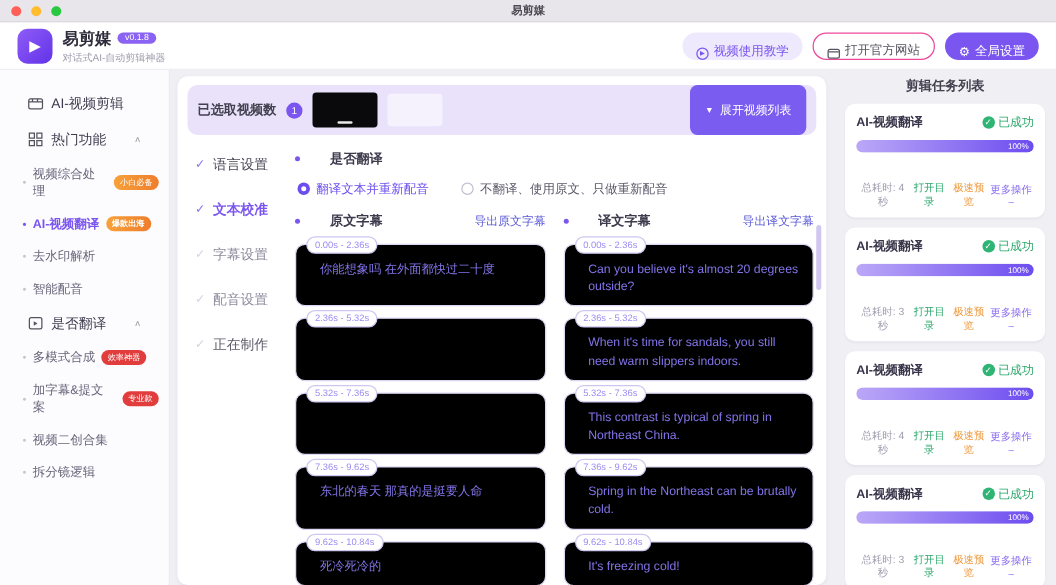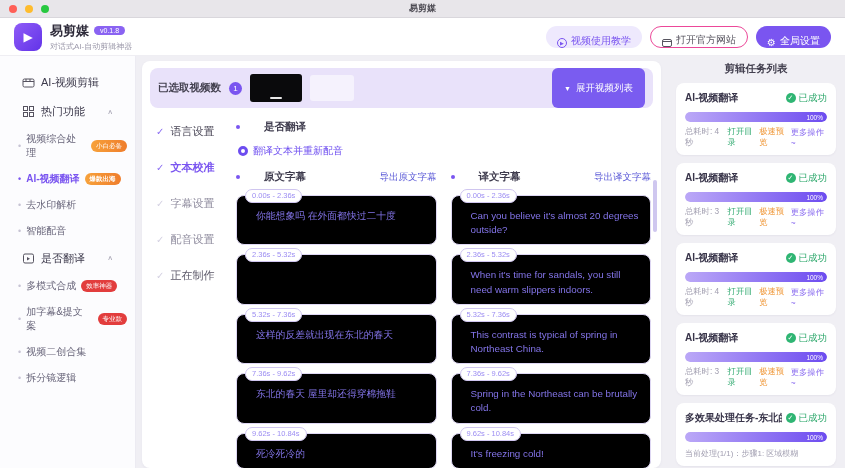--- a/index.html
+++ b/index.html
@@ -91,21 +91,21 @@
   .tasks { position:absolute; right:0; top:56px; width:178px; bottom:0; padding:6px 9px; overflow:hidden; }
   .tasks-title { text-align:center; font-size:10.5px; font-weight:bold; color:#43404f; margin-bottom:7px; }
   .task-card { background:#fff; border-radius:8px; padding:8px 9px 7px 9px; margin-bottom:8px; box-shadow:0 1px 2px rgba(60,50,110,.06); }
   .task-head { display:flex; align-items:center; justify-content:space-between; gap:4px; }
   .task-name { font-size:10px; font-weight:bold; color:#39354a; white-space:nowrap; overflow:hidden; }
   .task-status { display:flex; align-items:center; gap:3px; font-size:9.5px; color:#27a567; flex:0 0 auto; }
   .st-ic { width:10px; height:10px; border-radius:50%; background:#2fb573; color:#fff; font-size:7px; display:flex; align-items:center; justify-content:center; }
   .task-bar { margin-top:7px; height:10px; border-radius:6px; background:#ece8f8; overflow:hidden; }
   .task-fill { height:100%; border-radius:6px; background:linear-gradient(90deg,#bba8f7,#6d4cf0); display:flex; align-items:center; justify-content:flex-end; padding-right:4px; }
   .task-fill .pct { font-size:6.5px; color:#fff; }
-  .task-foot { display:flex; align-items:center; justify-content:space-between; margin-top:4px; font-size:8.3px; }
+  .task-foot { display:flex; align-items:center; justify-content:space-between; margin-top:23px; font-size:8.3px;text-align:center; }
   .dur { color:#a09daf; }
   .lnk { cursor:pointer; }
   .lnk.g { color:#2fa96f; } .lnk.o { color:#f09a3d; } .lnk.p { color:#8a6cf0; }
   .task-cur { margin-top:6px; font-size:8px; color:#a3a0b2; white-space:nowrap; overflow:hidden; }
 </style>
 </head>
 <body>
 
 <div id="app">
 
@@ -256,20 +256,24 @@
           <div class="sec-title">
             <span class="sec-dot"></span>
             <span>是否翻译</span>
           </div>
 
           <div class="radios">
             <div class="radio on">
               <span class="rdot"></span>
               <span>翻译文本并重新配音</span>
             </div>
+            <div class="radio off">
+              <span class="rdot"></span>
+              <span>不翻译、使用原文、只做重新配音</span>
+            </div>
           </div>
 
           <div class="col-heads">
             <div class="col-head">
               <div class="sec-title">
                   <span class="sec-dot"></span>
                   <span>原文字幕</span>
                 </div>
               <span class="export-link">导出原文字幕</span>
             </div>
@@ -298,31 +302,30 @@
                   <span class="t-badge">2.36s - 5.32s</span>
                 </div>
                 <div class="sub-card">
                   <span class="t-badge">2.36s - 5.32s</span>
                   <div class="sub-text">When it's time for sandals, you still need warm slippers indoors.</div>
                 </div>
               </div>
               <div class="row">
                 <div class="sub-card">
                   <span class="t-badge">5.32s - 7.36s</span>
-                  <div class="sub-text">这样的反差就出现在东北的春天</div>
                 </div>
                 <div class="sub-card">
                   <span class="t-badge">5.32s - 7.36s</span>
                   <div class="sub-text">This contrast is typical of spring in Northeast China.</div>
                 </div>
               </div>
               <div class="row">
                 <div class="sub-card">
                   <span class="t-badge">7.36s - 9.62s</span>
-                  <div class="sub-text">东北的春天 屋里却还得穿棉拖鞋</div>
+                  <div class="sub-text">东北的春天 那真的是挺要人命</div>
                 </div>
                 <div class="sub-card">
                   <span class="t-badge">7.36s - 9.62s</span>
                   <div class="sub-text">Spring in the Northeast can be brutally cold.</div>
                 </div>
               </div>
               <div class="row">
                 <div class="sub-card">
                   <span class="t-badge">9.62s - 10.84s</span>
                   <div class="sub-text">死冷死冷的</div>

